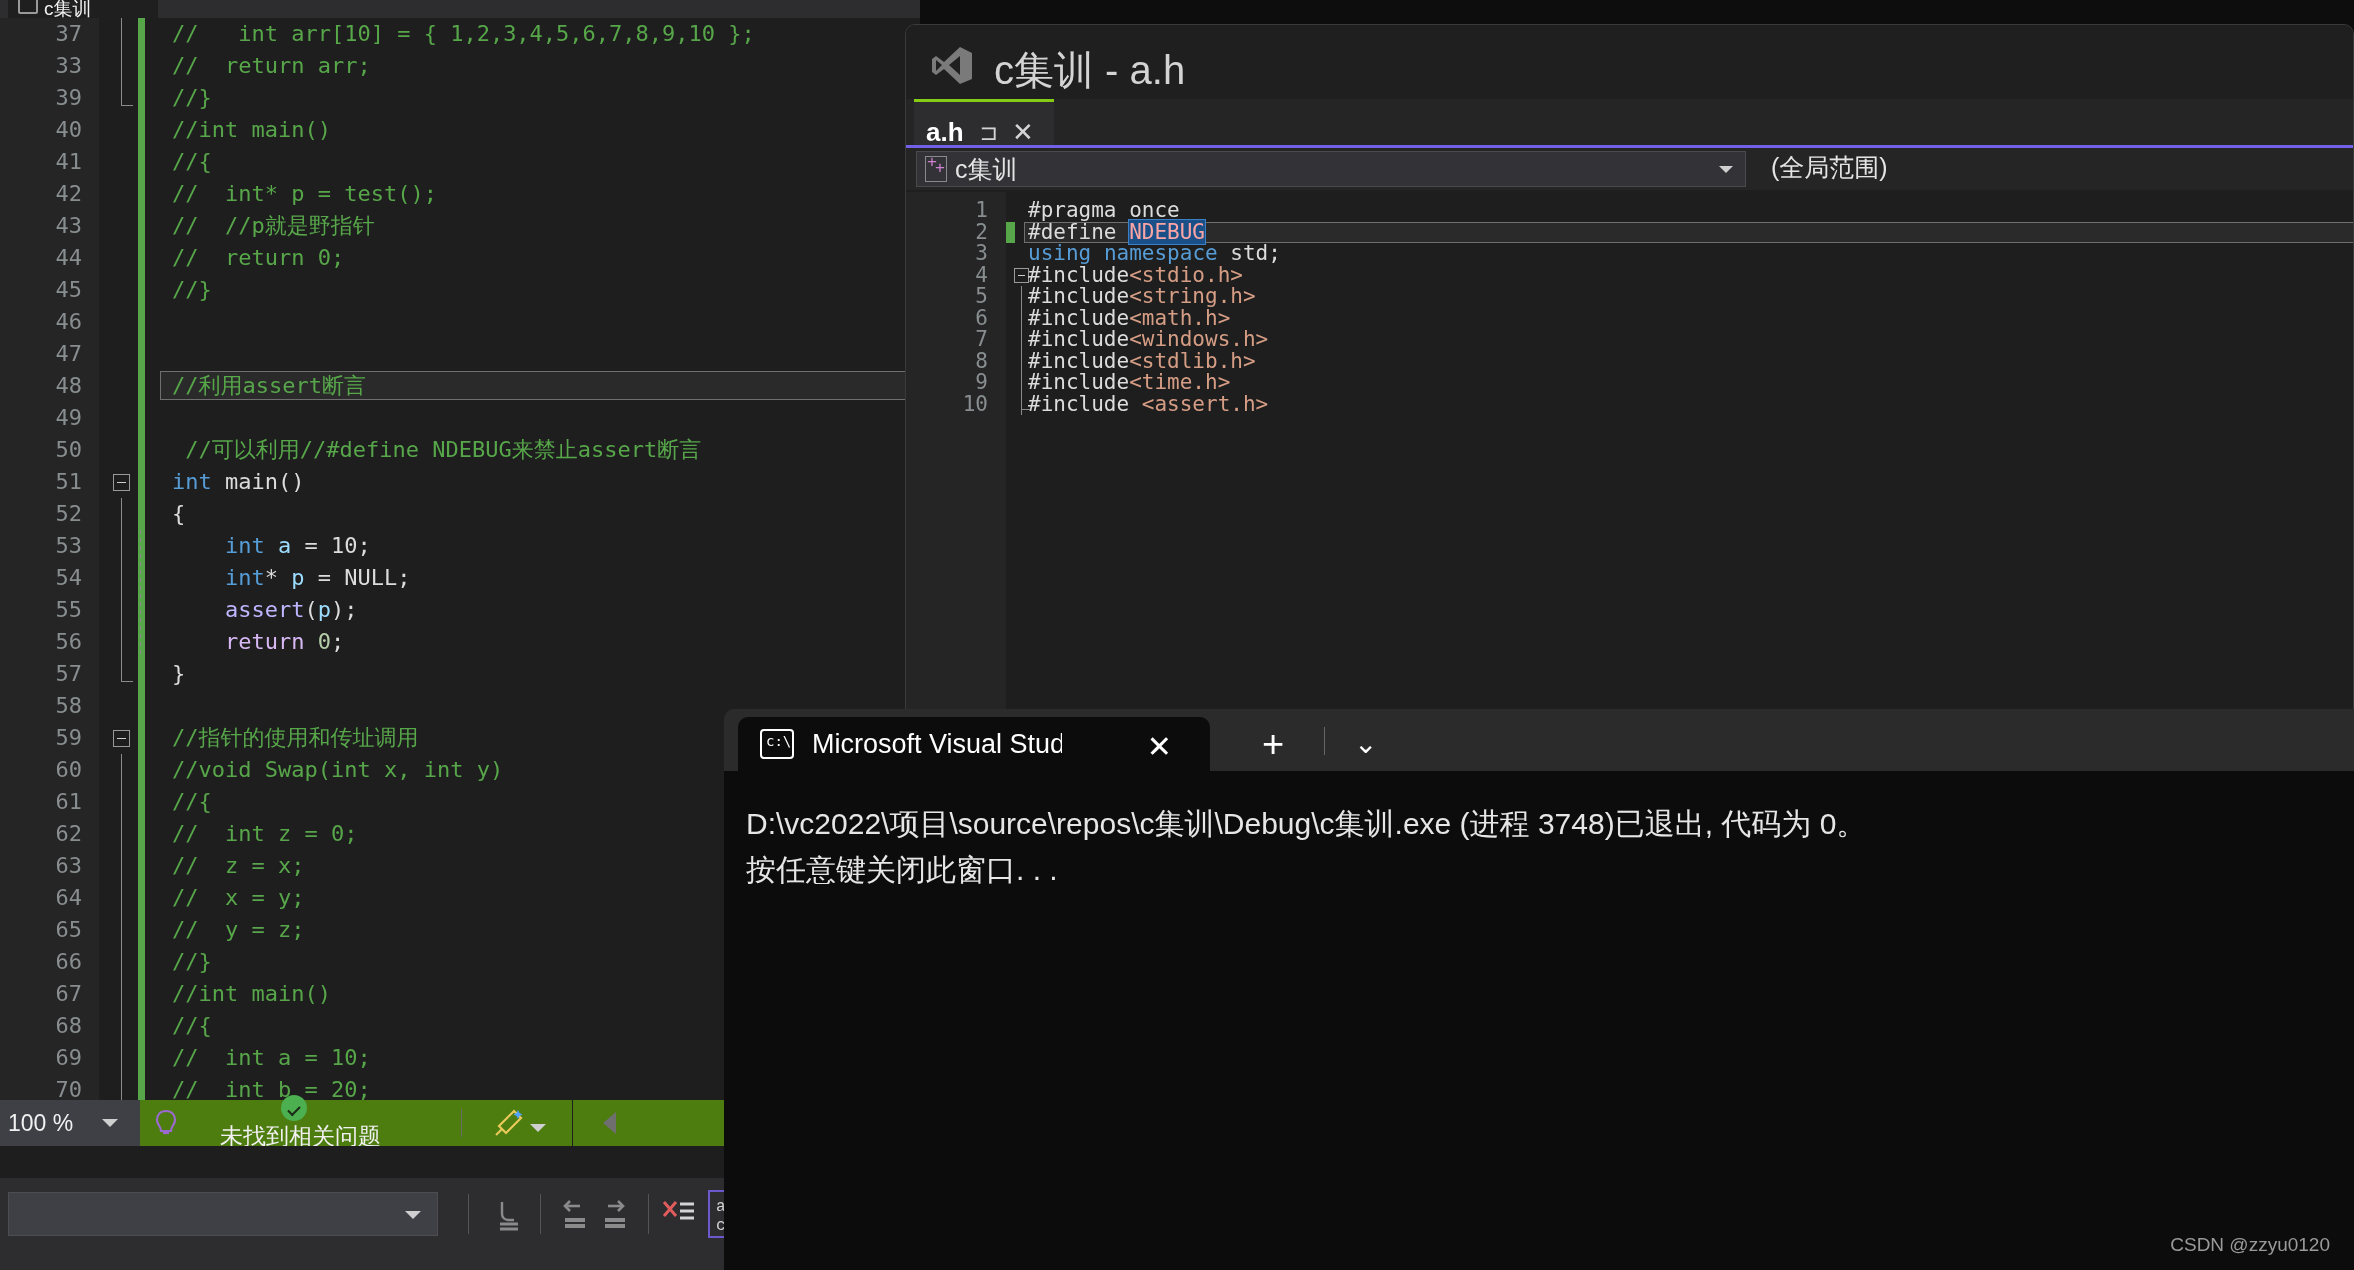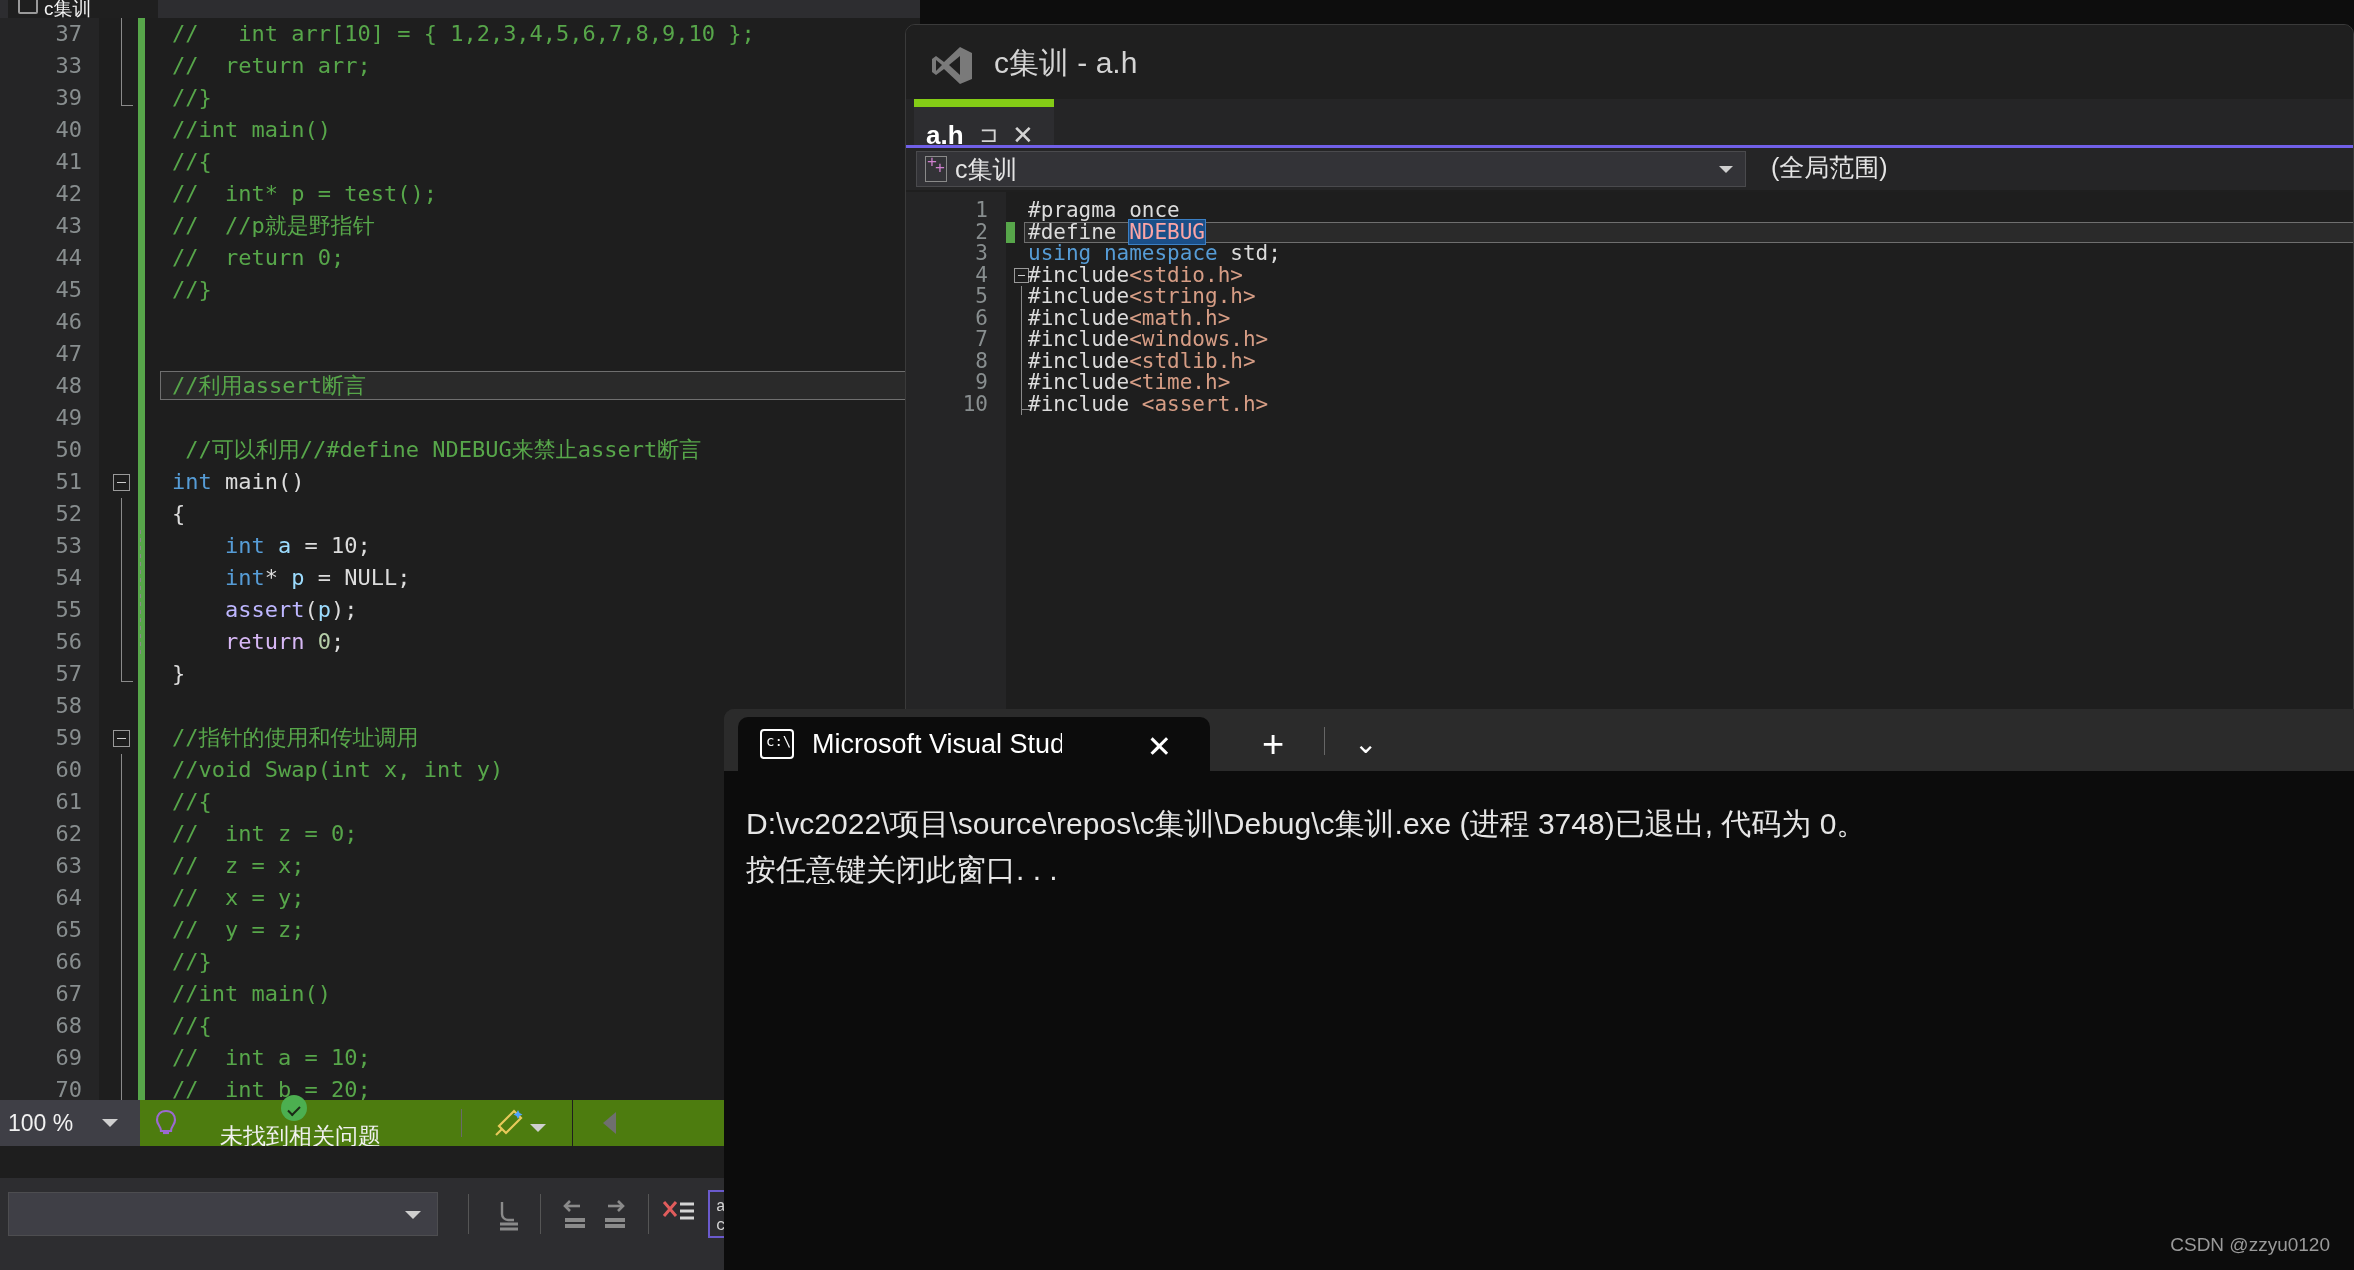--- a/index.html
+++ b/index.html
@@ -117,27 +117,27 @@
   .abox { position:absolute; left:708px; top:1190px; width:36px; height:48px; border:2px solid #6a5acd; }
 
   
   .ah-win {
     position:absolute; left:905px; top:24px; width:1449px; height:688px;
     background:#1f1f1f; border:1px solid #3a3a3a; border-radius:10px 10px 0 0; overflow:hidden;
   }
   .ah-title { position:absolute; left:0; top:0; width:1449px; height:74px; background:#1f1f1f; }
   .ah-logo { position:absolute; left:24px; top:20px; width:44px; height:40px; }
   .ah-title-text {
-    position:absolute; left:88px; top:18px; color:#d4d4d4; font-size:30px;
+    position:absolute; left:88px; top:18px; color:#d4d4d4; font-size:40px;
     font-family:"Liberation Sans", sans-serif;
   }
   .ah-tabstrip { position:absolute; left:0; top:74px; width:1449px; height:48px; background:#252526; }
   .ah-tab {
     position:absolute; left:8px; top:74px; width:140px; height:64px;
-    background:#2d2d30; border-top:8px solid #84cc16;
+    background:#2d2d30; border-top:3px solid #84cc16;
     display:flex; align-items:center; padding-left:12px;
   }
   .ah-tab-label { color:#ffffff; font-size:26px; font-weight:bold; }
   .ah-pin { margin-left:16px; color:#d4d4d4; font-size:22px; }
   .ah-close { margin-left:14px; color:#d4d4d4; font-size:26px; }
   .ah-tab-underline { position:absolute; left:0; top:120px; width:1449px; height:3px; background:#7160e8; }
 
   .ah-navbar { position:absolute; left:0; top:123px; width:1449px; height:42px; background:#252526; }
   .ah-navcombo {
     position:absolute; left:10px; top:126px; width:830px; height:36px;

